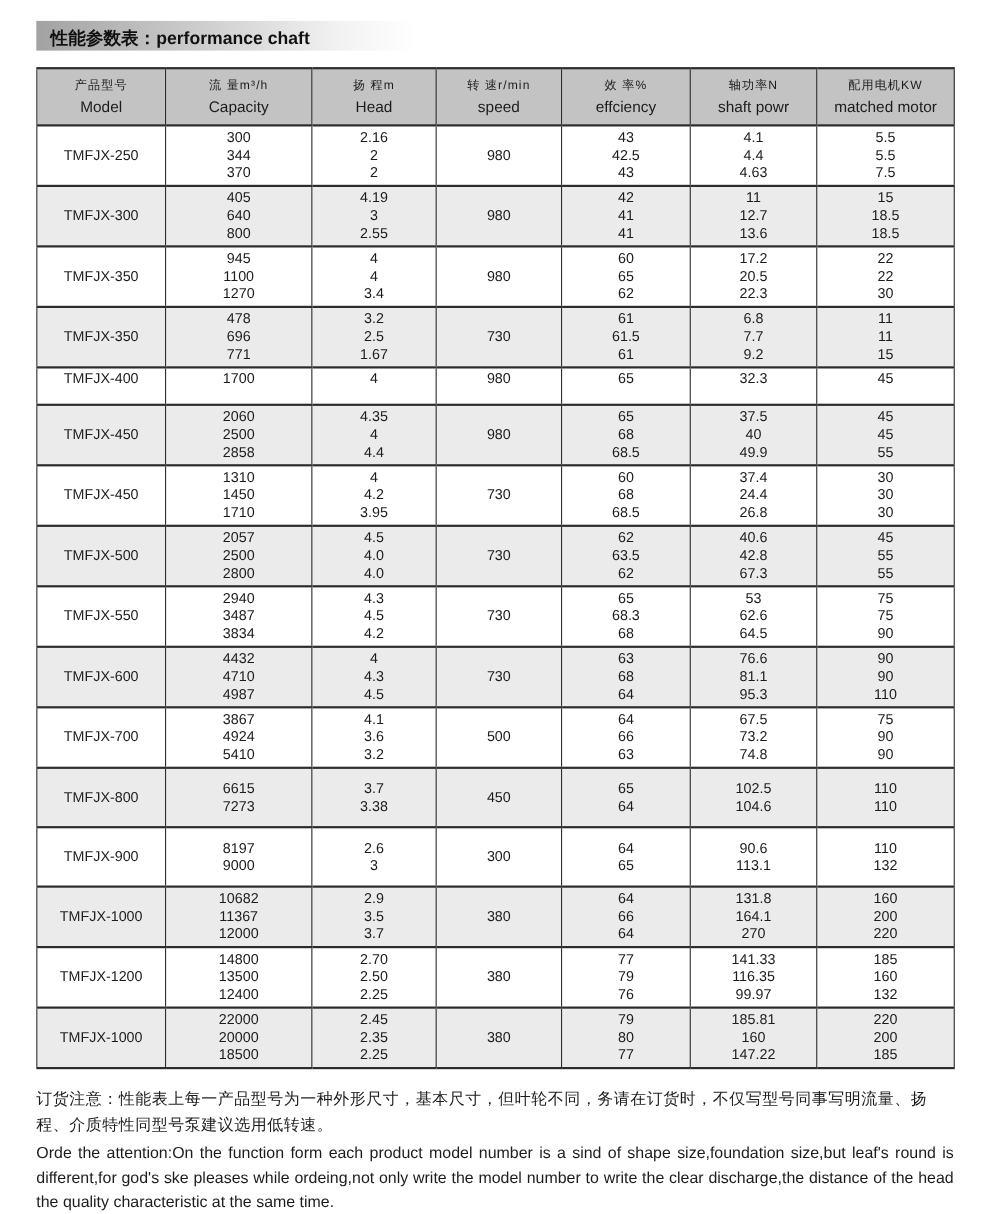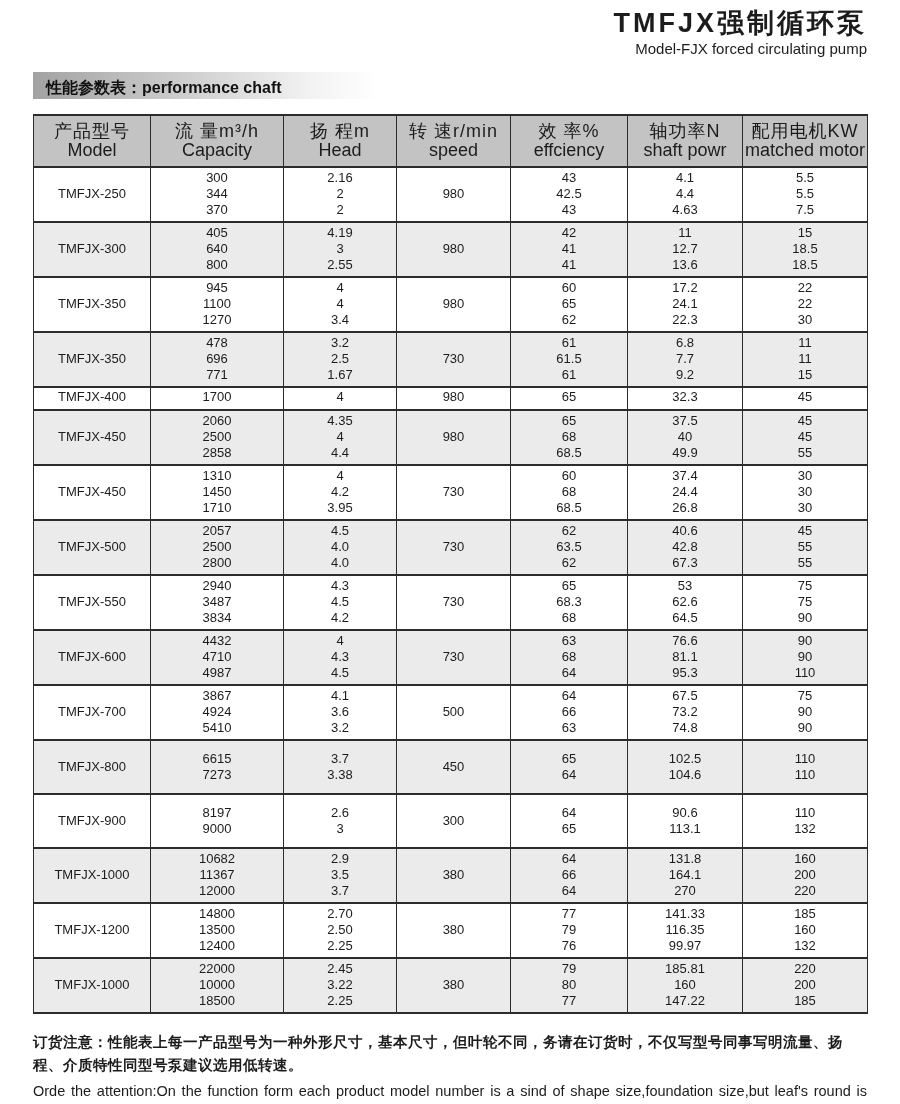--- a/index.html
+++ b/index.html
@@ -45,49 +45,45 @@
     border-left:1px solid #2c2c2c;
     border-right:1px solid #2c2c2c;
     text-align:center;
     vertical-align:middle;
   }
   .perf thead th {
     background:#c3c3c3;
     font-weight:normal;
     padding:6px 0 7px 0;
   }
-  .hdr-cn { font-size:18px; line-height:19px; letter-spacing:1px; }
-  .hdr-en { font-size:18px; line-height:18px; }
+  .hdr-cn { font-size:11px; line-height:19px; letter-spacing:1px; }
+  .hdr-en { font-size:14px; line-height:18px; }
 
   .perf tbody td {
     font-size:13px;
     line-height:16px;
     padding:2px 0 3px 0;
     background:#ffffff;
   }
   .perf tbody tr:nth-child(even) td { background:#ebebeb; }
   
   .perf tbody tr:nth-child(12) td,
   .perf tbody tr:nth-child(13) td { padding:10px 0; }
   
-  .perf tbody tr:nth-child(5) td { padding:1px 0 4px 0;margin-top:48px; }
+  .perf tbody tr:nth-child(5) td { padding:1px 0 15px 0;margin-top:48px; }
 
   .notes { width:834px; margin-top:17px; }
-  .note-cn { font-size:14.5px; font-weight:bold; line-height:23px; letter-spacing:0.5px; }
+  .note-cn { font-size:14.5px; font-weight:normal; line-height:23px; letter-spacing:0.5px; }
   .note-en { font-size:14.5px; line-height:22px; text-align:justify; margin-top:3px; }
 </style>
 </head>
 <body>
 
 <div class="page">
 
-  <div class="titles">
-    <div class="title-cn">TMFJX强制循环泵</div>
-    <div class="title-en">Model-FJX forced circulating pump</div>
-  </div>
 
   <div class="section-bar">
     <span class="section-title">性能参数表：performance chaft</span>
   </div>
 
   <table class="perf">
     <colgroup>
       <col class="c-model">
         <col class="c-cap">
         <col class="c-head">
@@ -212,21 +208,21 @@
           <td>
             <div>980</div>
           </td>
           <td>
             <div>60</div>
             <div>65</div>
             <div>62</div>
           </td>
           <td>
             <div>17.2</div>
-            <div>24.1</div>
+            <div>20.5</div>
             <div>22.3</div>
           </td>
           <td>
             <div>22</div>
             <div>22</div>
             <div>30</div>
           </td>
         </tr>
         <tr>
           <td>
@@ -603,26 +599,26 @@
             <div>160</div>
             <div>132</div>
           </td>
         </tr>
         <tr>
           <td>
             <div>TMFJX-1000</div>
           </td>
           <td>
             <div>22000</div>
-            <div>10000</div>
+            <div>20000</div>
             <div>18500</div>
           </td>
           <td>
             <div>2.45</div>
-            <div>3.22</div>
+            <div>2.35</div>
             <div>2.25</div>
           </td>
           <td>
             <div>380</div>
           </td>
           <td>
             <div>79</div>
             <div>80</div>
             <div>77</div>
           </td>

